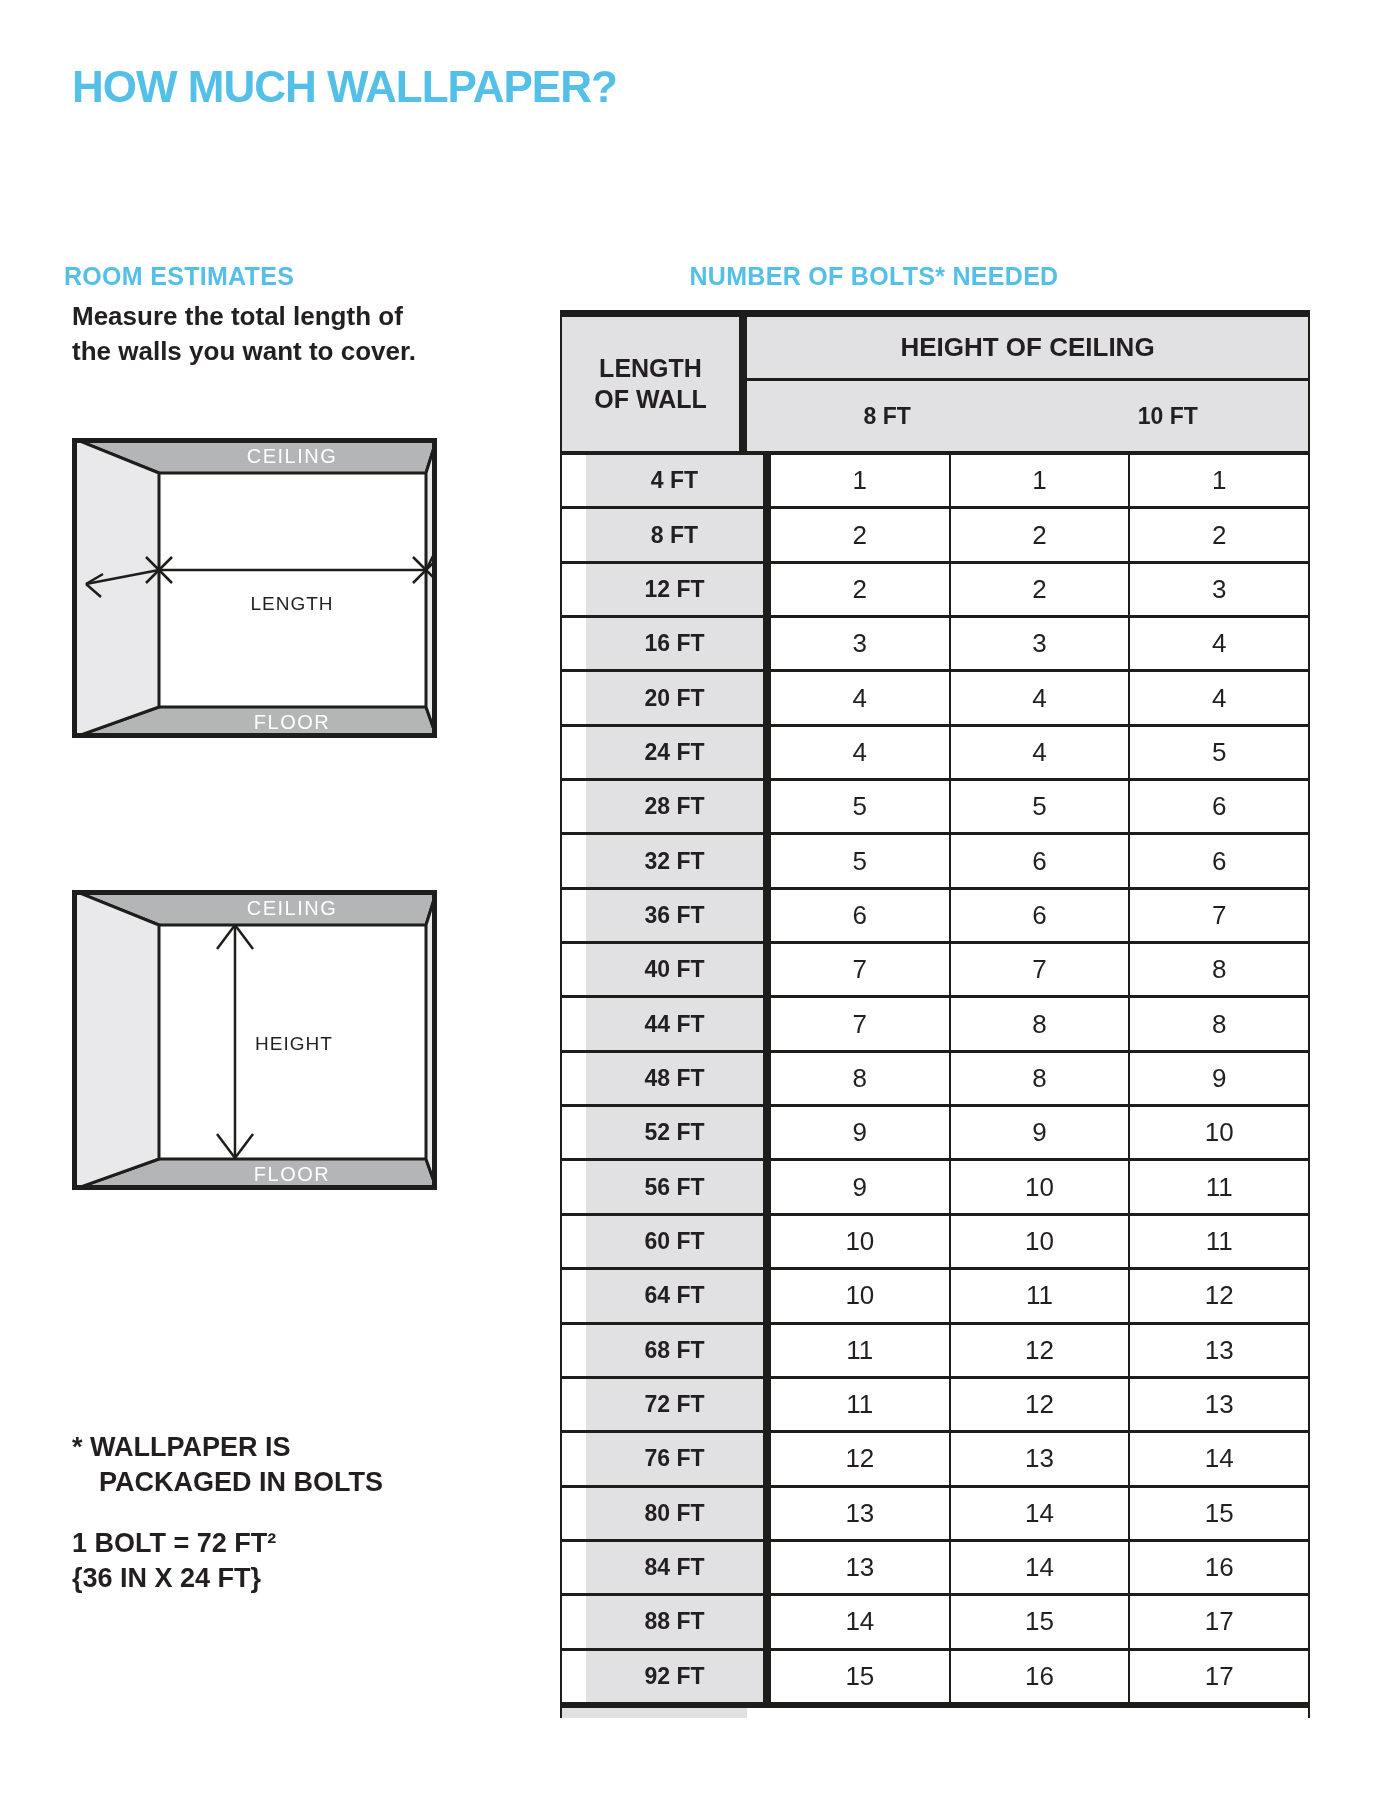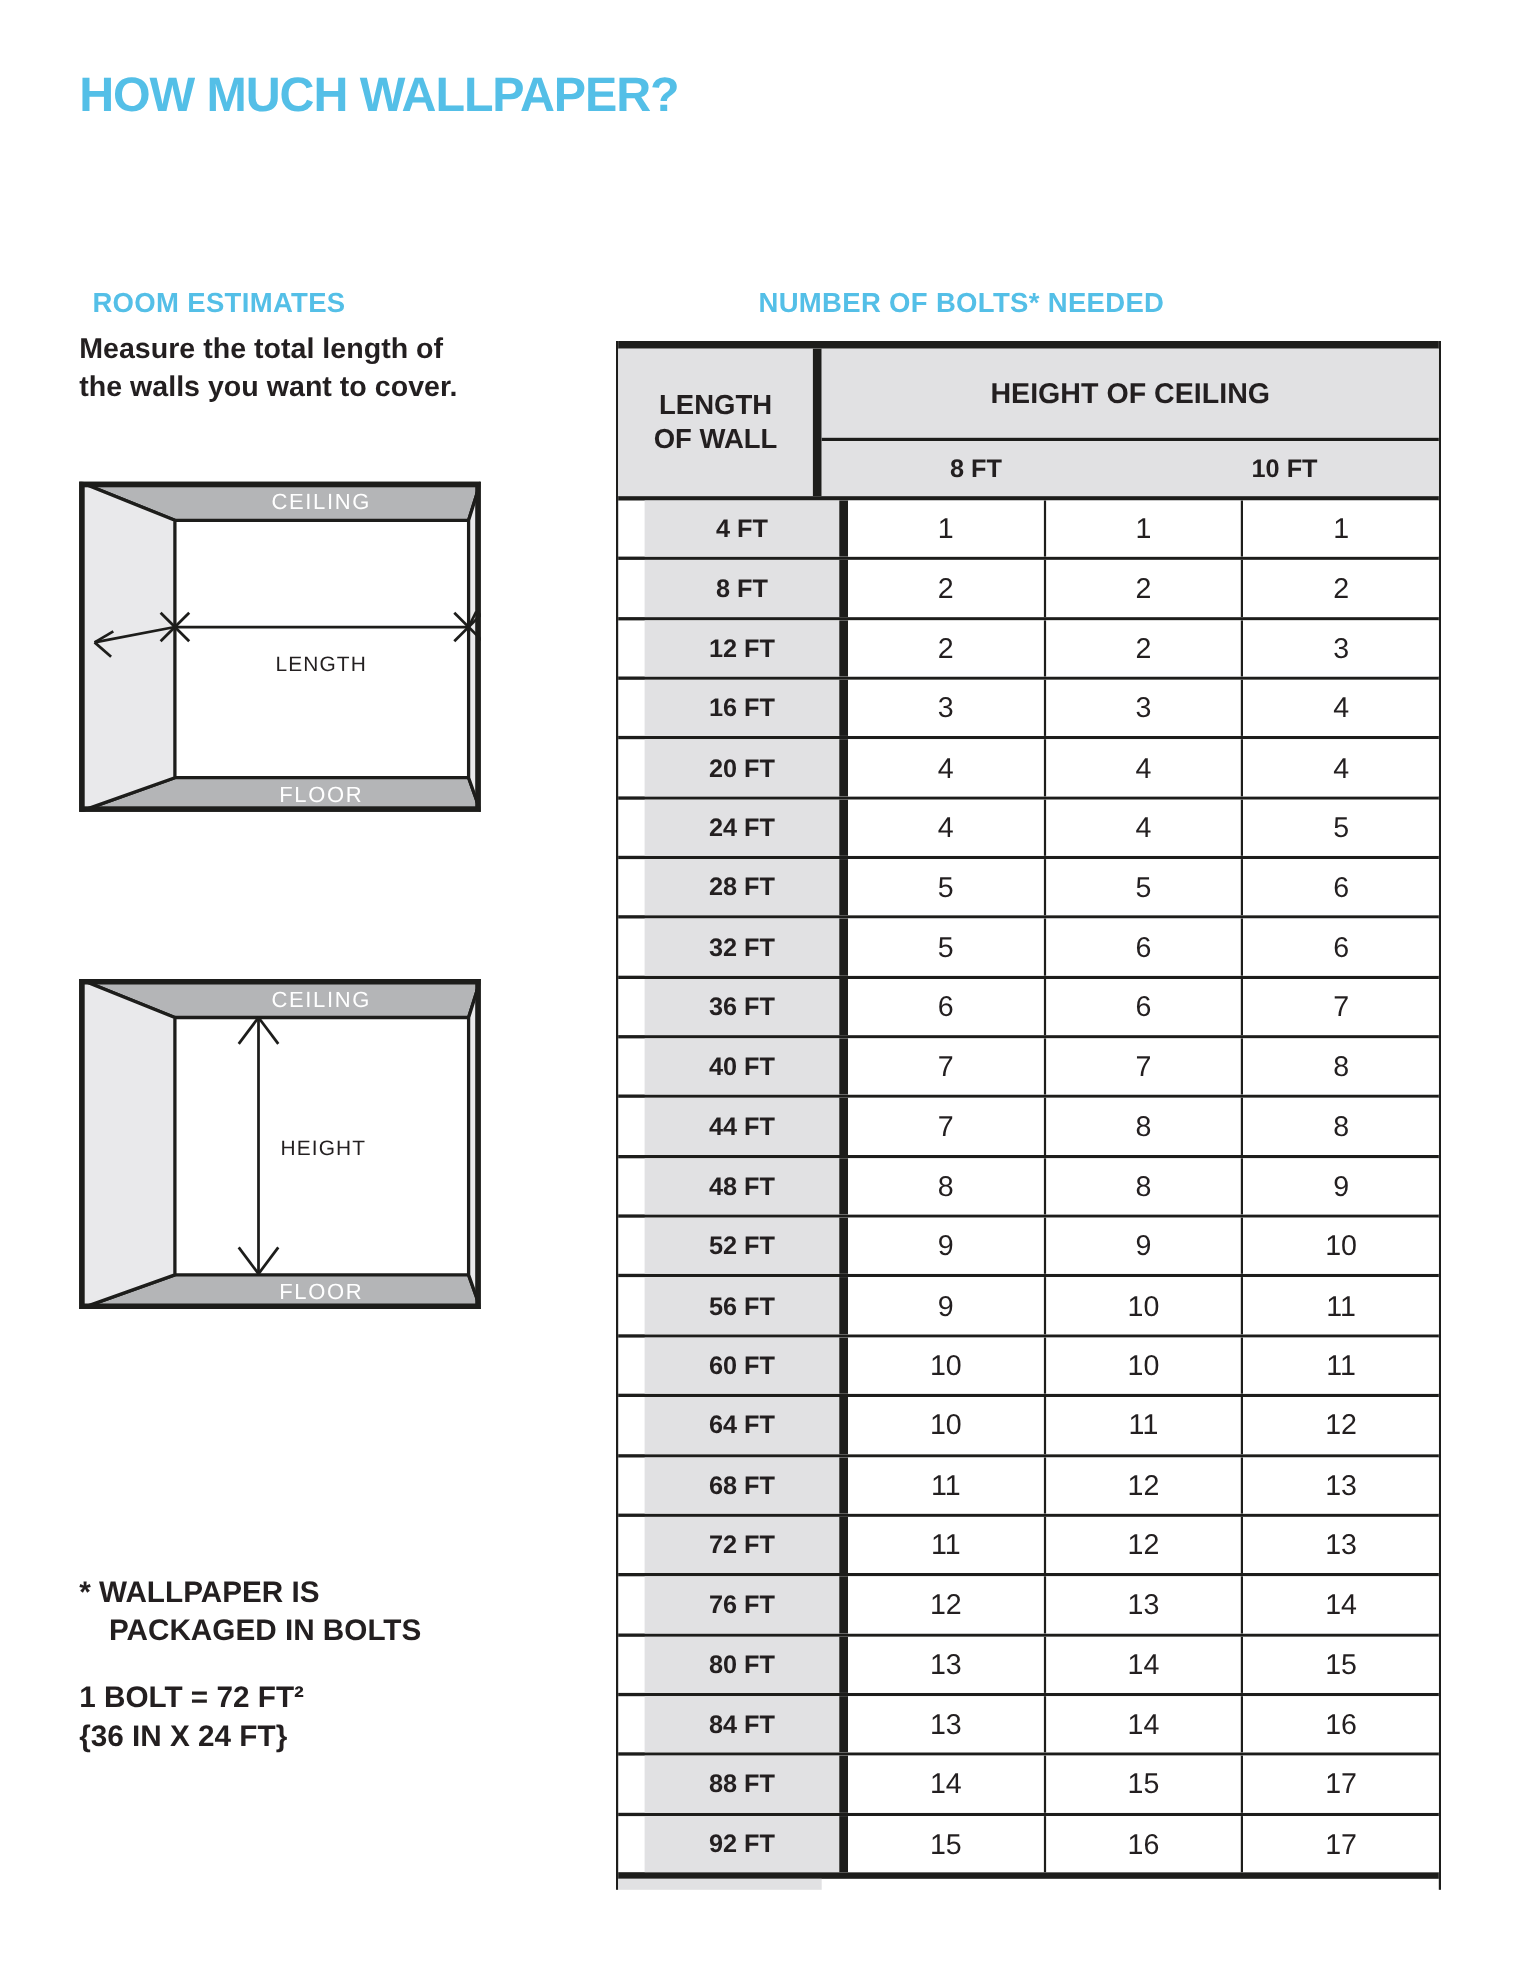--- a/index.html
+++ b/index.html
@@ -4,21 +4,21 @@
 <style>
   * { box-sizing: border-box; margin: 0; padding: 0; }
   html,body { background:#ffffff; }
   body { width:1391px; height:1800px; font-family:"Liberation Sans", sans-serif; color:#231f20; }
   .page { position:relative; width:1391px; height:1800px; background:#fff; overflow:hidden; }
 
   .title { position:absolute; left:72px; top:62px; font-size:44px; font-weight:bold;
            letter-spacing:-1px; color:#54bfe7; }
 
   .sec-heading { font-size:25px; font-weight:bold; color:#54bfe7; letter-spacing:0.3px; }
-  .room-estimates-h { position:absolute; left:84px; top:262px; }
+  .room-estimates-h { position:absolute; left:64px; top:262px; }
   .bolts-h { position:absolute; left:560px; top:262px; width:628px; text-align:center; }
 
   .para { position:absolute; left:72px; font-size:26px; line-height:35px; color:#231f20; }
   .para-1 { top:299px;font-weight:bold; }
   .para-2 { top:781px; }
   .para-3 { top:1238px; }
 
   .footnote { position:absolute; left:72px; font-size:27px; line-height:35px; font-weight:bold; }
   .footnote-1 { top:1430px; }
   .footnote-1 .indent { margin-left:27px; }
@@ -31,21 +31,21 @@
   
   .btable { position:absolute; left:560px; top:310px; width:750px;
             border-left:2px solid #1d1d1b; border-right:2px solid #1d1d1b; }
   .t-top    { height:7px; background:#1d1d1b; }
   .t-bottom { height:6px; background:#1d1d1b; }
   .t-head { display:flex; height:134px; }
   .t-corner { width:185px; background:#e1e1e3; border-right:8px solid #1d1d1b;
               display:flex; flex-direction:column; justify-content:center; align-items:center;
               font-weight:bold; font-size:25px; line-height:31px; }
   .t-headright { flex:1; display:flex; flex-direction:column; }
-  .t-group { height:84px; background:#e1e1e3; border-bottom:3px solid #1d1d1b;
+  .t-group { height:64px; background:#e1e1e3; border-bottom:3px solid #1d1d1b;
              display:flex; align-items:center; justify-content:center;
              font-weight:bold; font-size:26px;text-align:right; }
   .t-cols { flex:1; display:flex; background:#e1e1e3; }
   .t-col  { flex:1; display:flex; align-items:center; justify-content:center;
             font-weight:bold; font-size:23px; }
   .t-headline { height:4px; background:#1d1d1b; }
   .t-body { display:flex; flex-direction:column; height:1247px; }
   .trow { flex:1; display:flex; border-bottom:3px solid #1d1d1b; }
   .trow:last-child { border-bottom:none; }
   .cell { display:flex; align-items:center; justify-content:center; }

